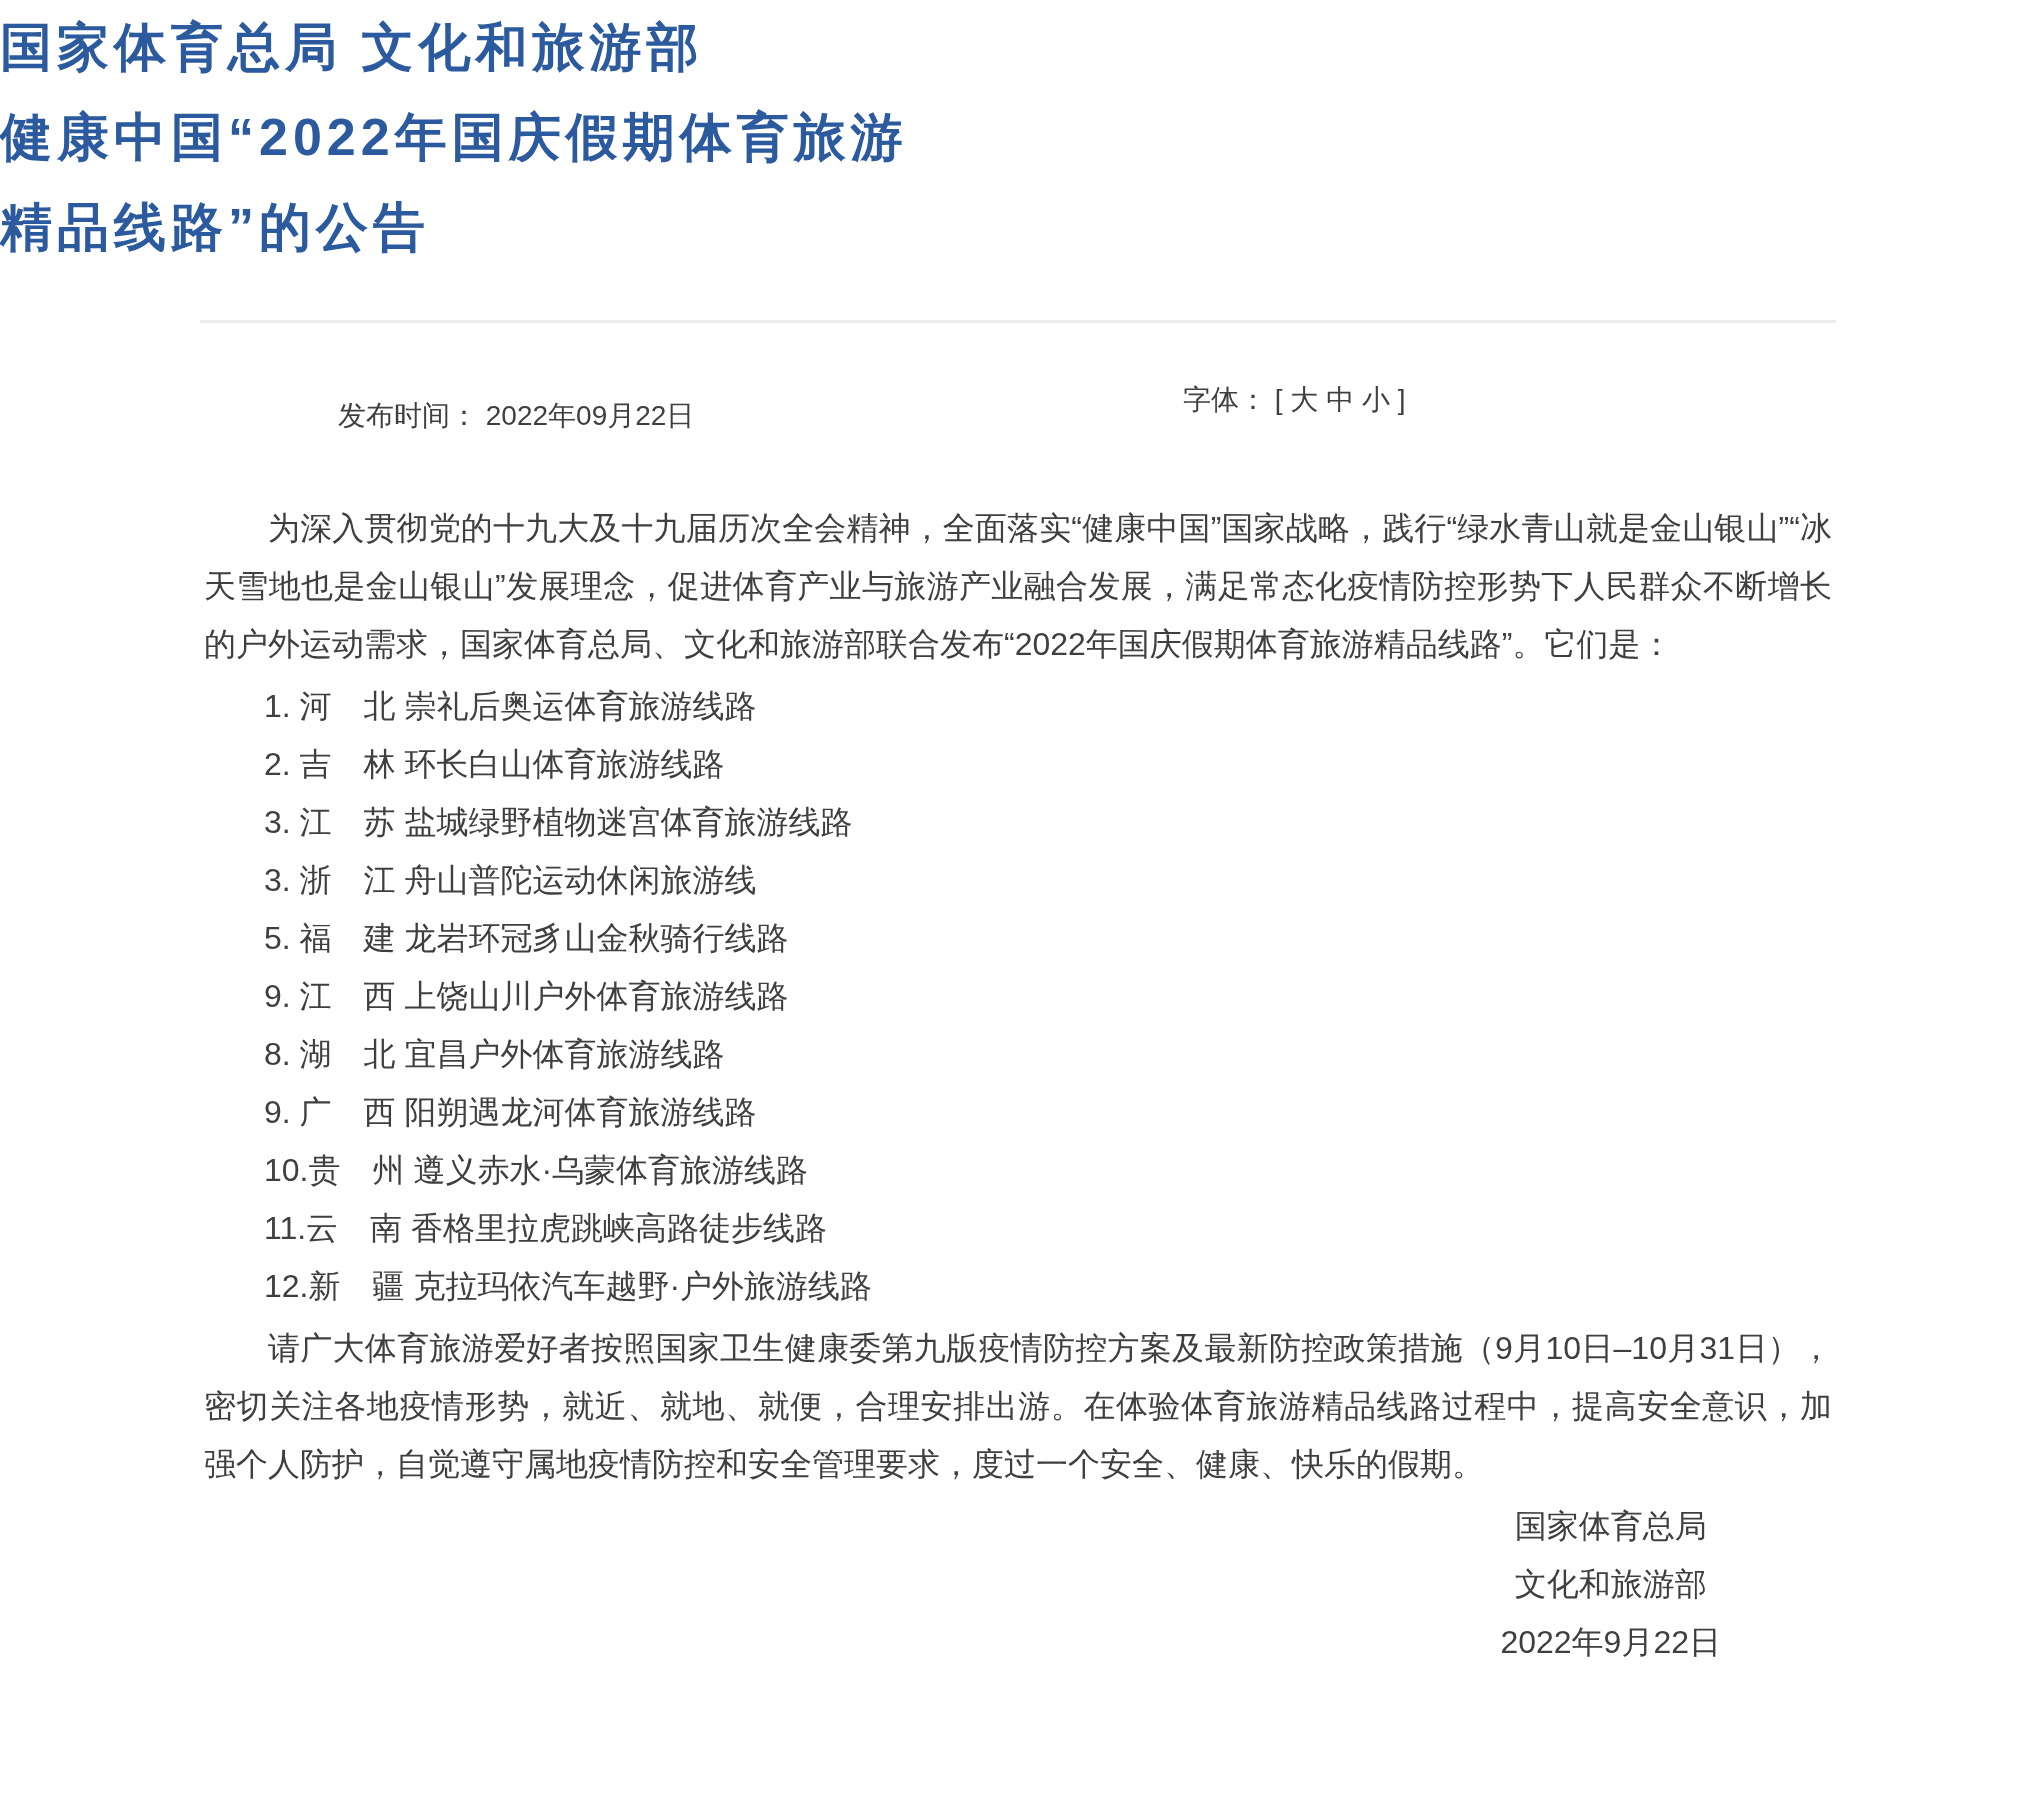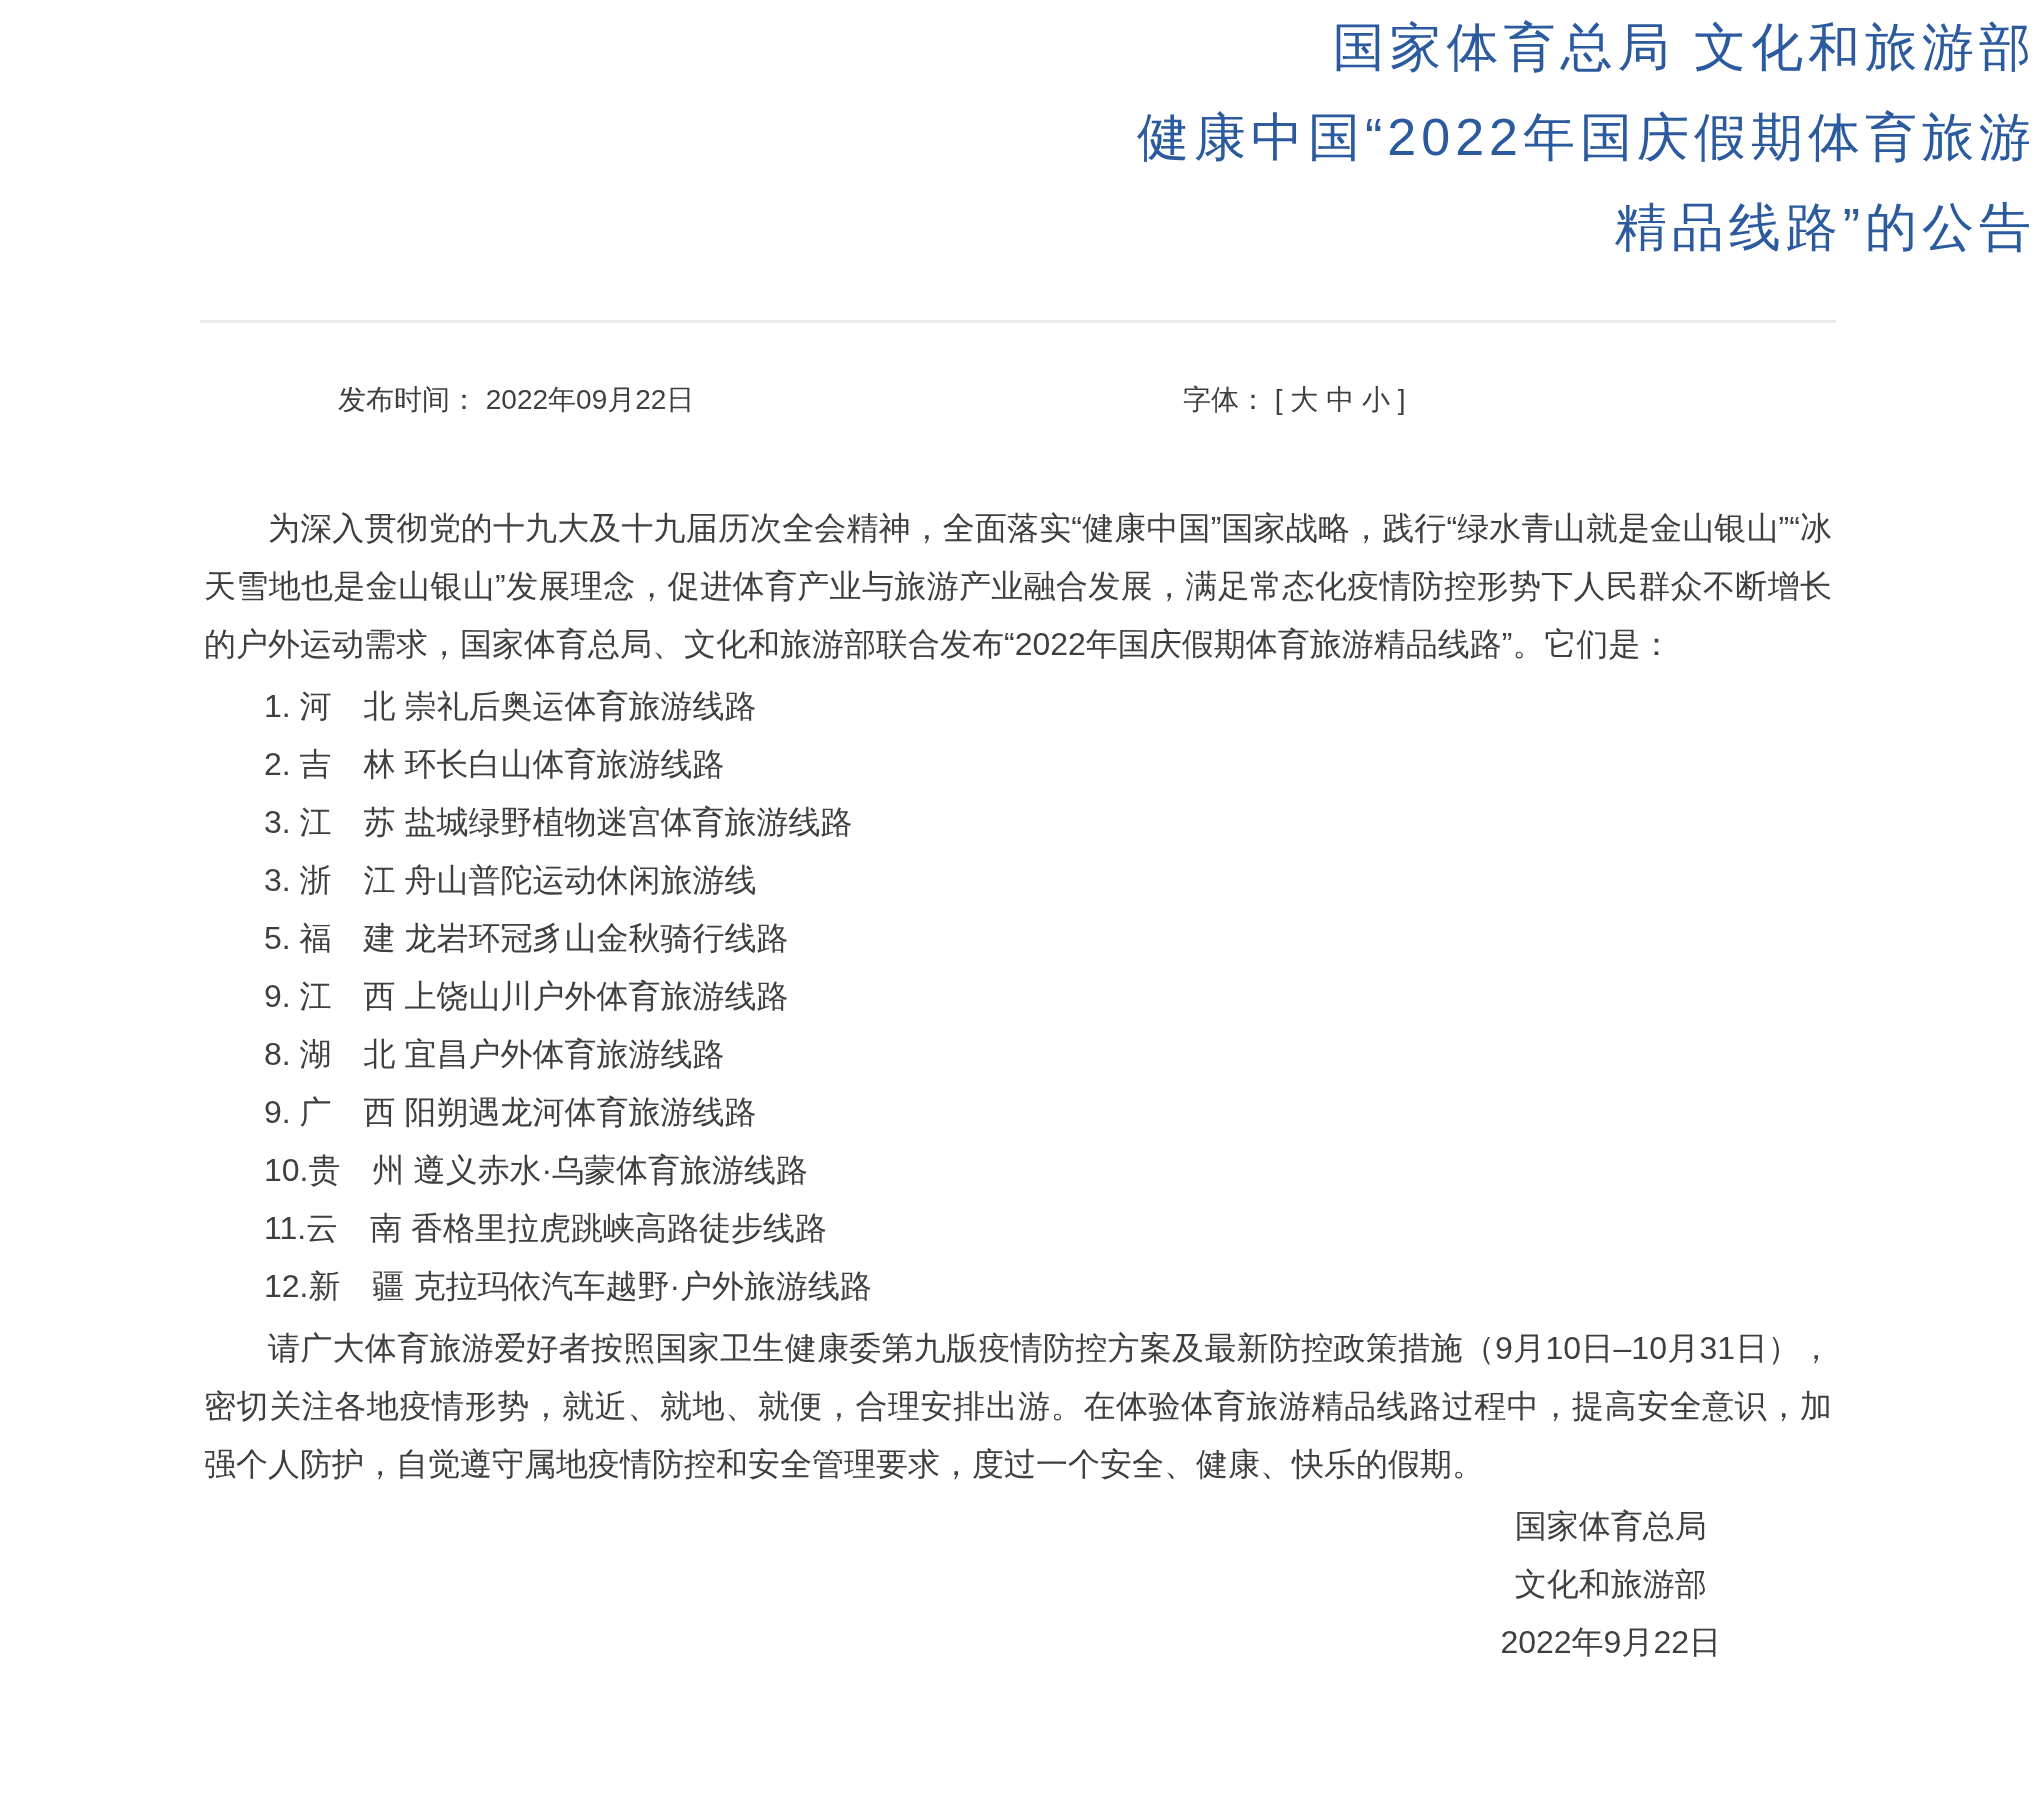--- a/index.html
+++ b/index.html
@@ -7,42 +7,42 @@
   .page {
     position: relative;
     width: 2036px;
     height: 1798px;
     background: #ffffff;
     overflow: hidden;
     box-sizing: border-box;
   }
   .title-block {
     padding-top: 2px;
-    text-align: right;
+    text-align: left;
     color: #2b5a9e;
-    font-weight: 400;
+    font-weight: 700;
     font-size: 52px;
     line-height: 90px;
     letter-spacing: 5px;
   }
   .title-line { white-space: nowrap; }
   .divider {
     height: 3px;
     background: #ececec;
     margin: 48px 200px 0 200px;
   }
   .meta-row {
     position: relative;
     margin-top: 57px;
     height: 40px;
     font-size: 28px;
     line-height: 40px;
     color: #3f3f3f;
   }
-  .meta-publish { position: absolute; left: 338px; top: 0; }
+  .meta-publish { position: absolute; left: 338px; top: 16px; }
   .meta-font   { position: absolute; left: 1183px; top: 0; }
   .meta-font .font-opt { cursor: pointer; }
   .content {
     margin-top: 79px;
     padding: 0 200px;
     font-size: 32px;
     line-height: 58px;
     color: #3f3f3f;
     text-align: justify;
   }

